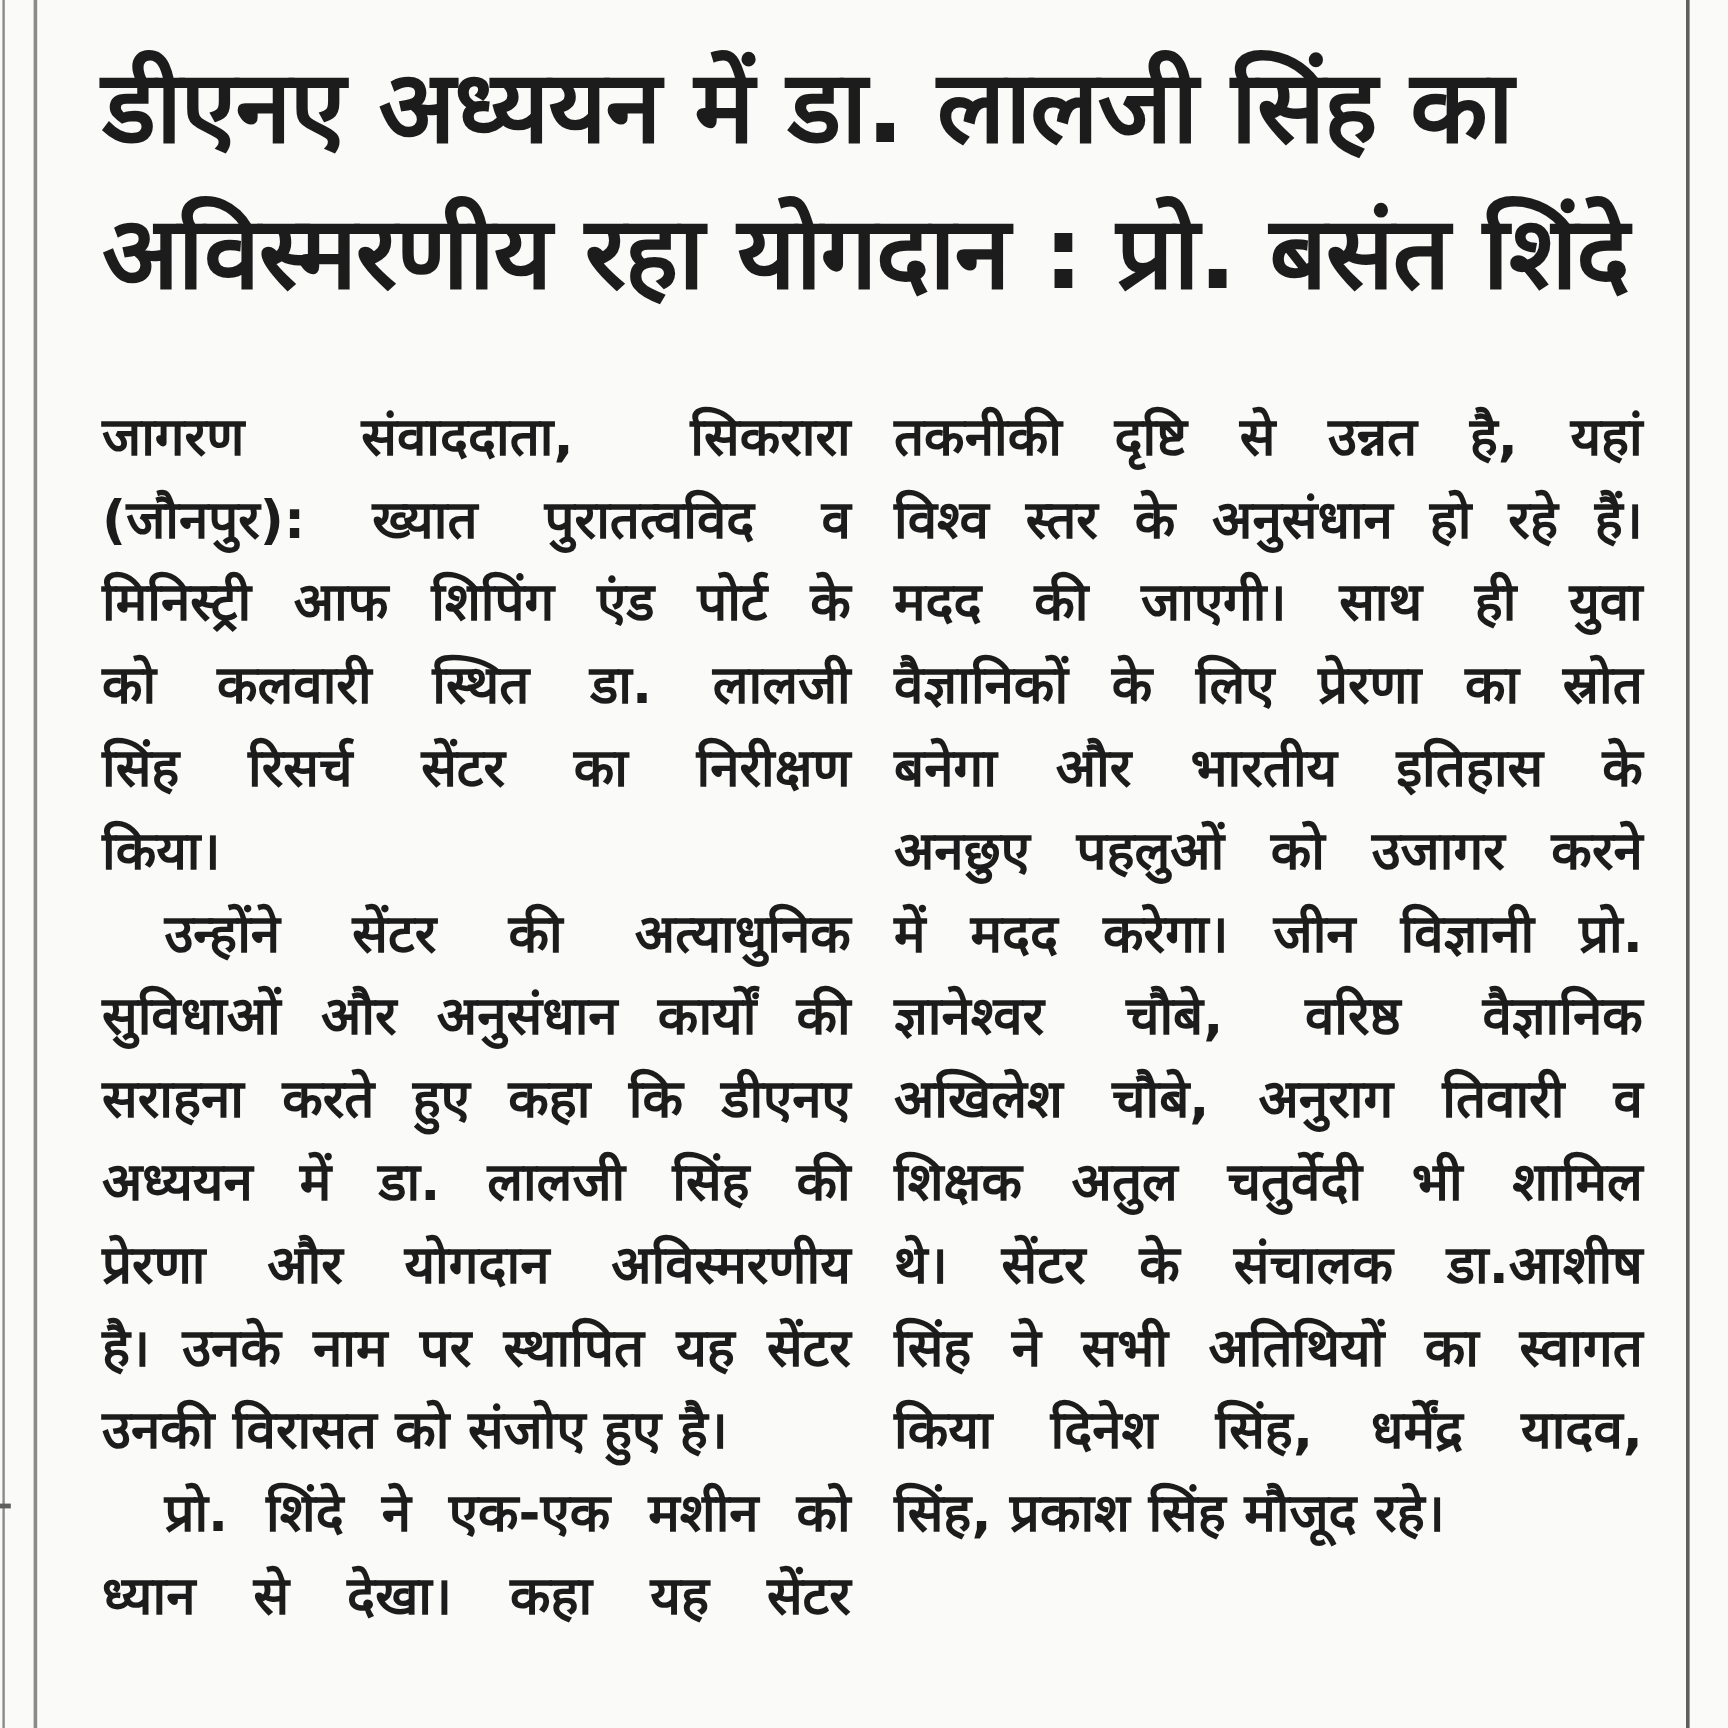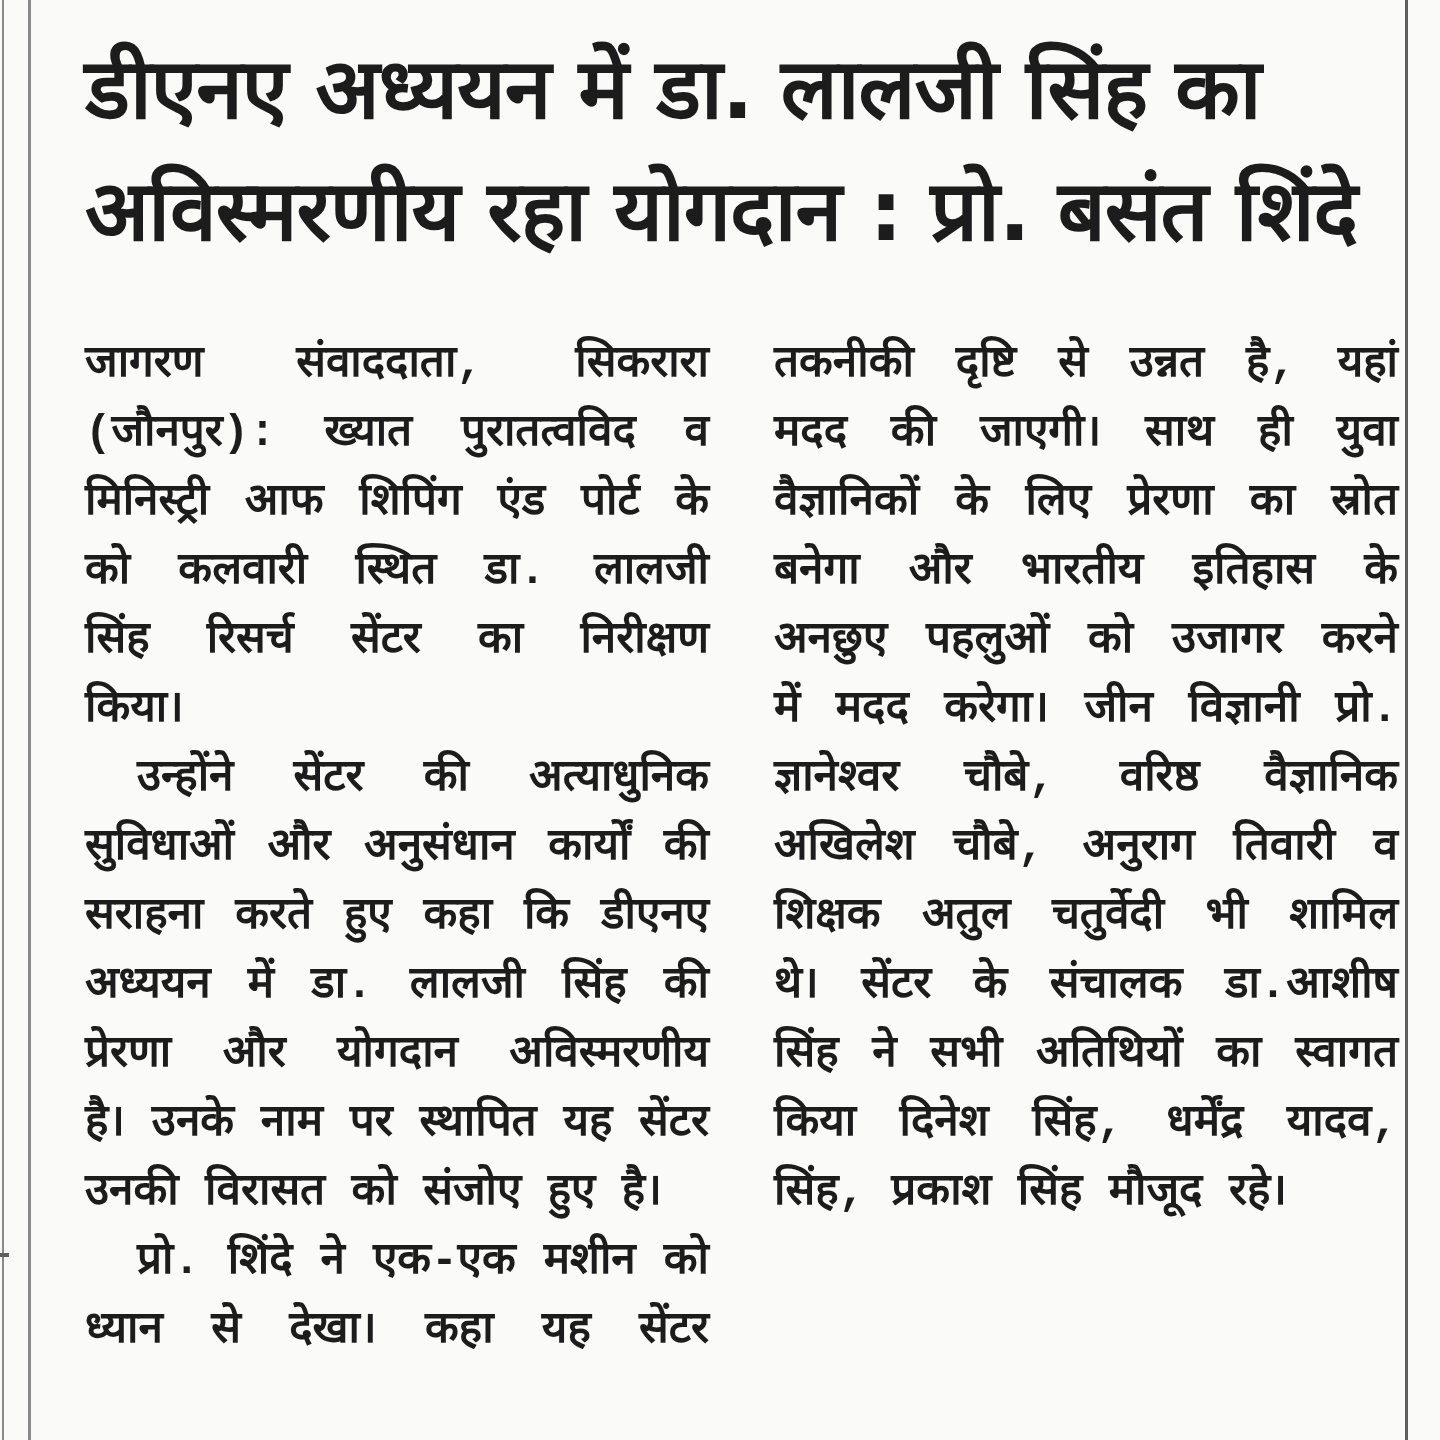--- a/index.html
+++ b/index.html
@@ -26,23 +26,22 @@
   .headline{
     margin:0;
     font-size:84px;
     line-height:122px;
     font-weight:700;
     letter-spacing:-1px;
     color:var(--ink);
   }
   .columns{
     display:flex;
-    gap:65px;
+    gap:36px;
     margin-top:58px;
-    font-family:Liberation Mono, monospace;
   }
   .col{
     width:624px;
     flex:0 0 624px;
     font-size:44px;
     line-height:69px;
     font-weight:600;
   }
   .line{
     text-align:justify;
@@ -83,20 +82,21 @@
           <div class="line">सराहना करते हुए कहा कि डीएनए</div>
           <div class="line">अध्ययन में डा. लालजी सिंह की</div>
           <div class="line">प्रेरणा और योगदान अविस्मरणीय</div>
           <div class="line">है। उनके नाम पर स्थापित यह सेंटर</div>
           <div class="line noj">उनकी विरासत को संजोए हुए है।</div>
           <div class="line ind">प्रो. शिंदे ने एक-एक मशीन को</div>
           <div class="line">ध्यान से देखा। कहा यह सेंटर</div>
         </div>
       <div class="col">
           <div class="line">तकनीकी दृष्टि से उन्नत है, यहां</div>
+          <div class="line">विश्व स्तर के अनुसंधान हो रहे हैं।</div>
           <div class="line">मदद की जाएगी। साथ ही युवा</div>
           <div class="line">वैज्ञानिकों के लिए प्रेरणा का स्रोत</div>
           <div class="line">बनेगा और भारतीय इतिहास के</div>
           <div class="line">अनछुए पहलुओं को उजागर करने</div>
           <div class="line">में मदद करेगा। जीन विज्ञानी प्रो.</div>
           <div class="line">ज्ञानेश्वर चौबे, वरिष्ठ वैज्ञानिक</div>
           <div class="line">अखिलेश चौबे, अनुराग तिवारी व</div>
           <div class="line">शिक्षक अतुल चतुर्वेदी भी शामिल</div>
           <div class="line">थे। सेंटर के संचालक डा.आशीष</div>
           <div class="line">सिंह ने सभी अतिथियों का स्वागत</div>

